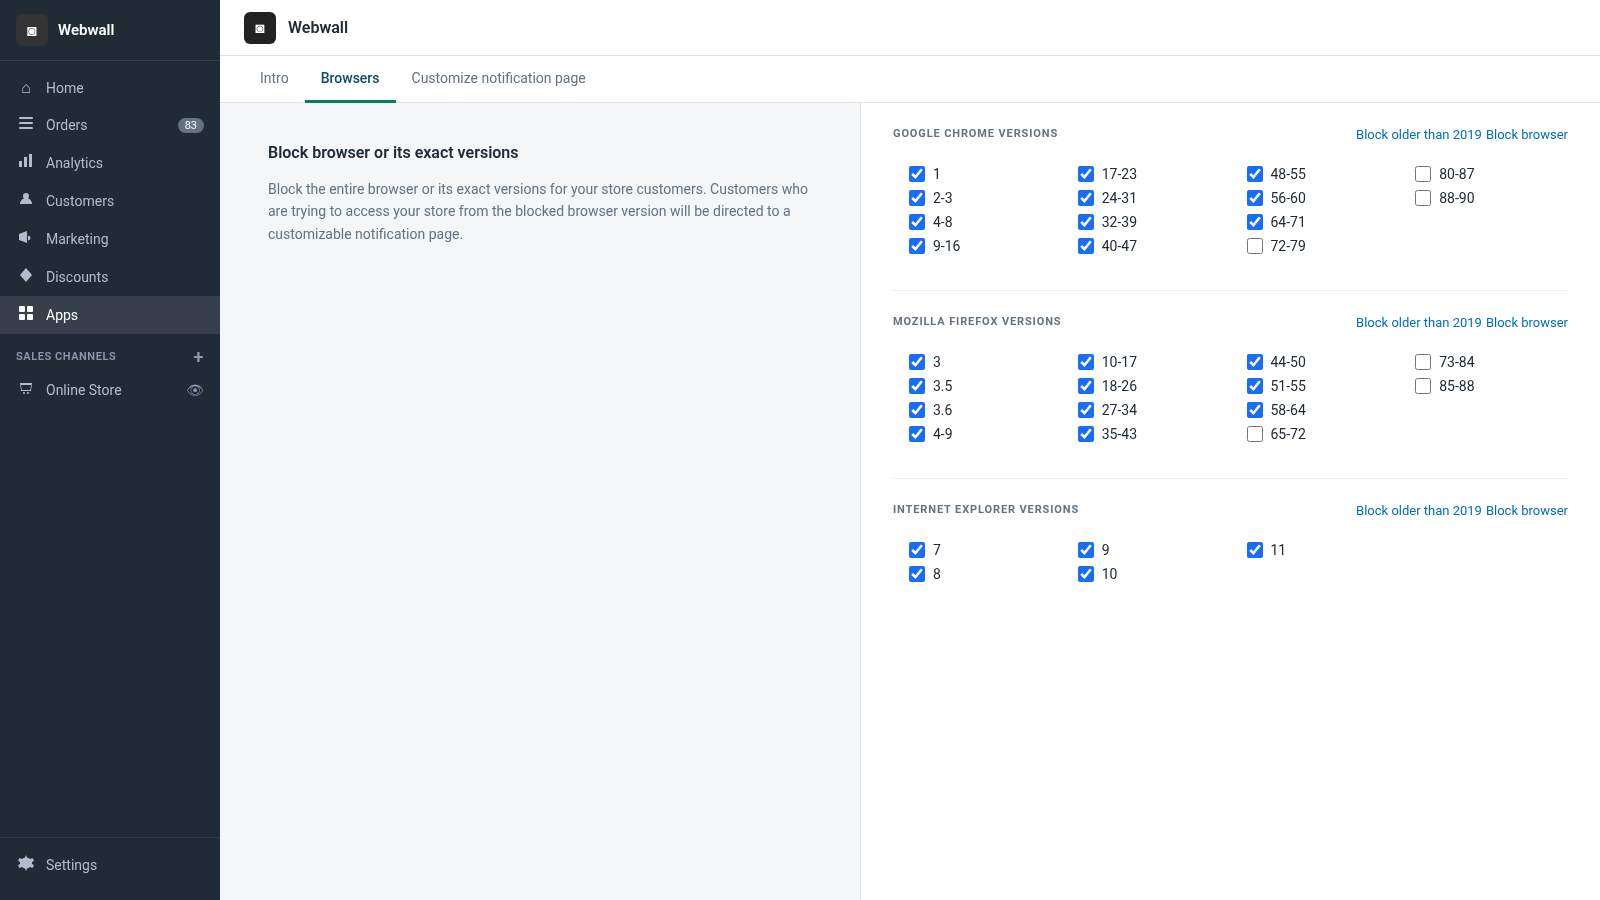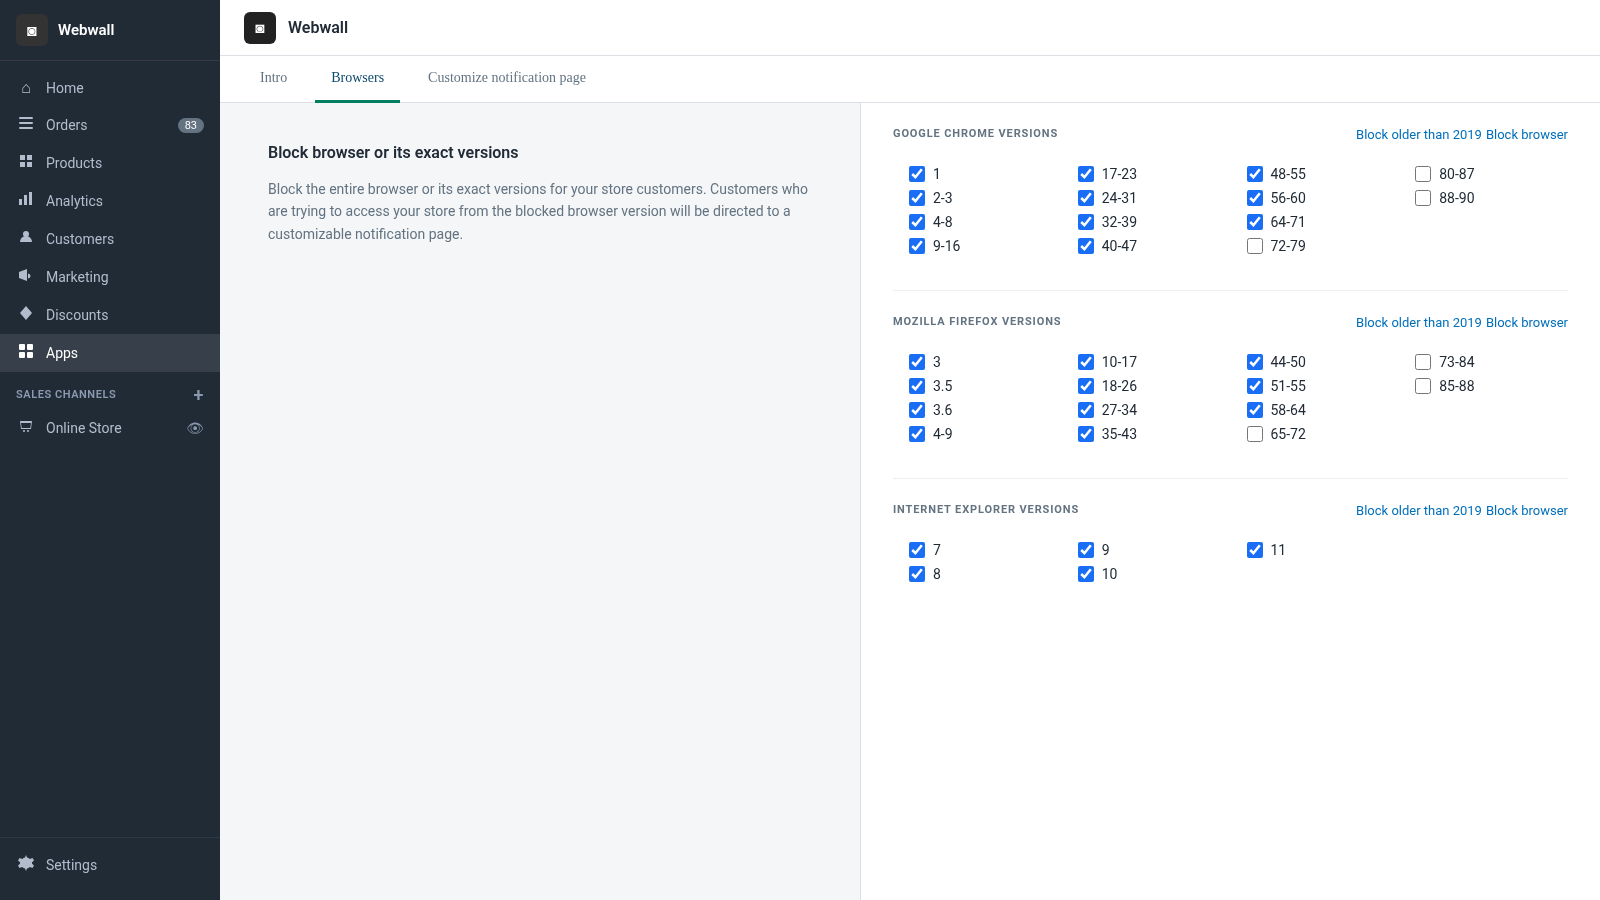--- a/index.html
+++ b/index.html
@@ -95,22 +95,21 @@
       color: #fff; font-size: 15px;
     }
     .header-title { font-size: 16px; font-weight: 600; color: #212b36; }
 
     
     #tabs {
       background: #fff;
       border-bottom: 1px solid #dde1e6;
       padding: 0 24px;
       display: flex;
-      gap: 12px;
-      font-family: Liberation Serif, serif;
+      gap: 0;
     }
     .tab {
       padding: 14px 16px;
       font-size: 14px;
       color: #637381;
       cursor: pointer;
       border-bottom: 3px solid transparent;
       margin-bottom: -1px;
     }
     .tab.active { color: #0c4a6e; border-bottom-color: #008060; font-weight: 500; }
@@ -218,28 +217,20 @@
     <div class="nav-item">
       <span class="icon">
         <svg width="16" height="16" viewBox="0 0 16 16" fill="currentColor">
             <rect x="1" y="2" width="14" height="2" rx="1"></rect>
             <rect x="1" y="7" width="14" height="2" rx="1"></rect>
             <rect x="1" y="12" width="14" height="2" rx="1"></rect>
           </svg>
       </span>
       <span>Orders</span>
       <span class="badge">83</span>
-    </div>
-    <div class="nav-item">
-      <span class="icon">
-        <svg width="16" height="16" viewBox="0 0 16 16" fill="currentColor">
-            <path d="M2 2h5v5H2zm7 0h5v5H9zM2 9h5v5H2zm7 0h5v5H9z"></path>
-          </svg>
-      </span>
-      <span>Products</span>
     </div>
     <div class="nav-item">
       <span class="icon">
         <svg width="16" height="16" viewBox="0 0 16 16" fill="currentColor">
             <rect x="1" y="8" width="3" height="6"></rect>
             <rect x="6" y="4" width="3" height="10"></rect>
             <rect x="11" y="1" width="3" height="13"></rect>
           </svg>
       </span>
       <span>Analytics</span>

